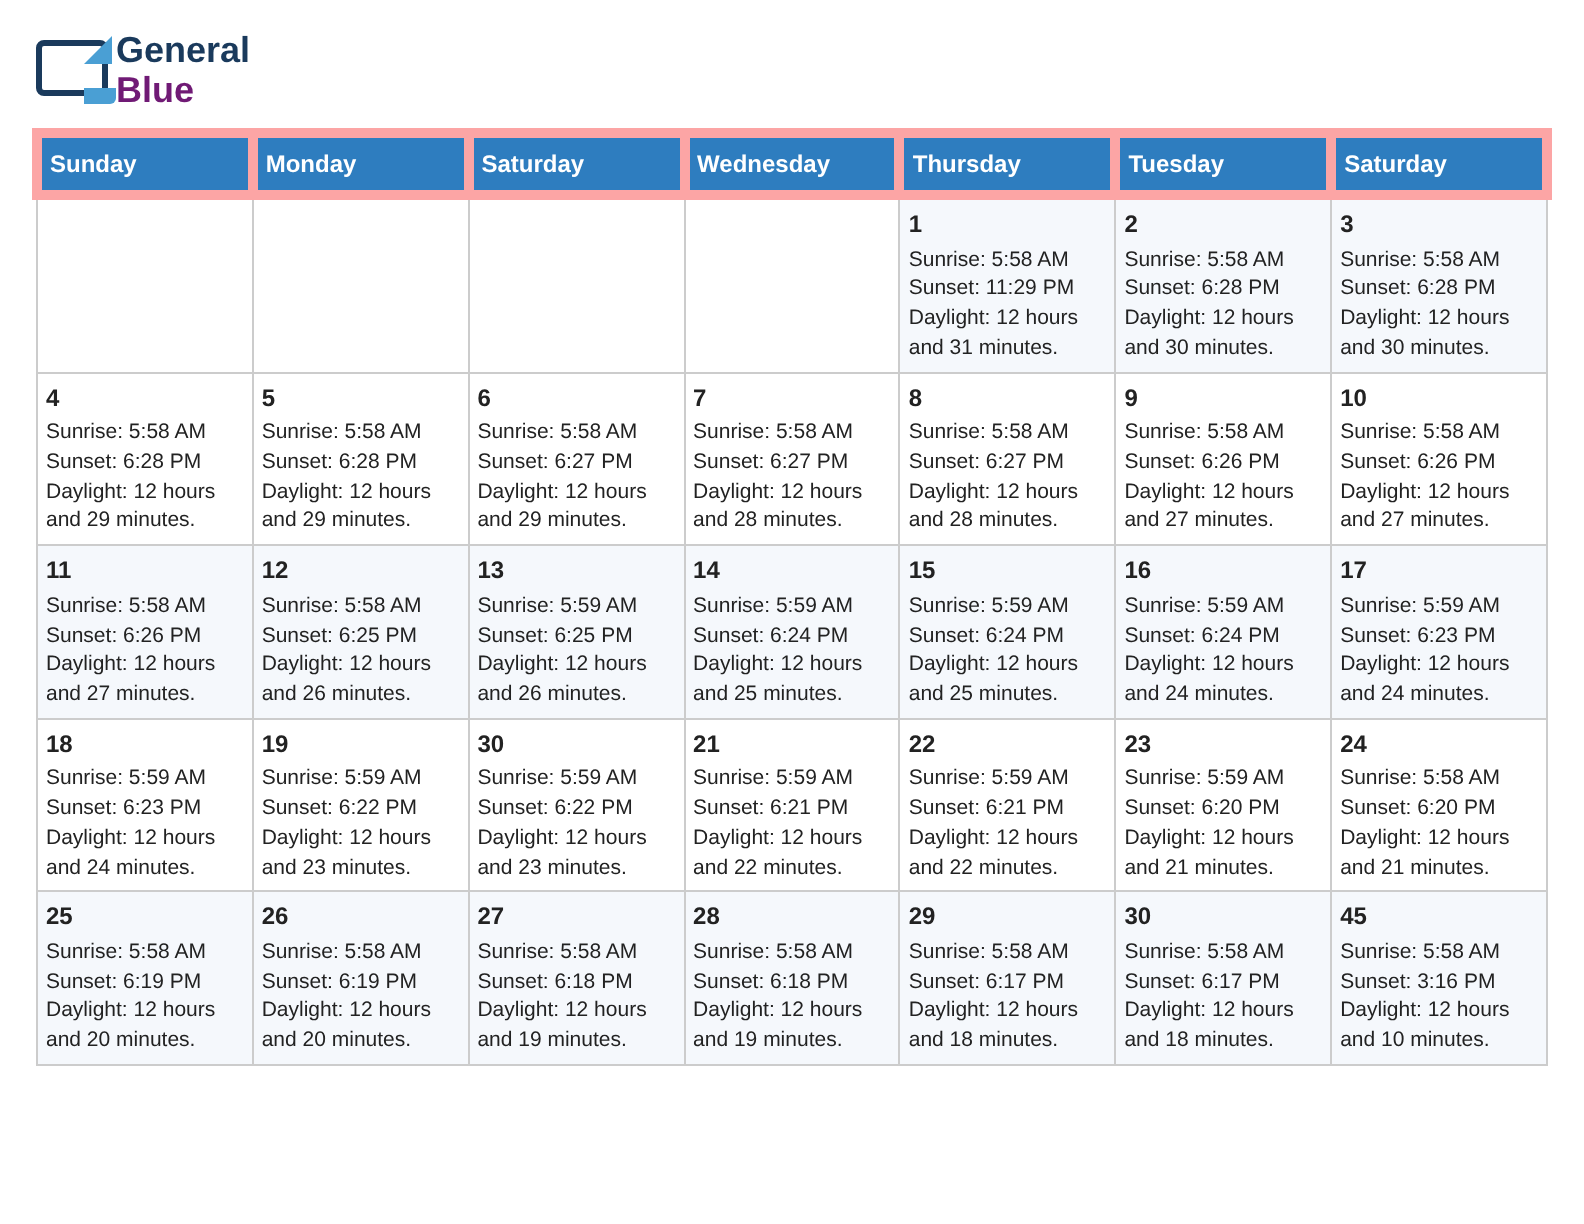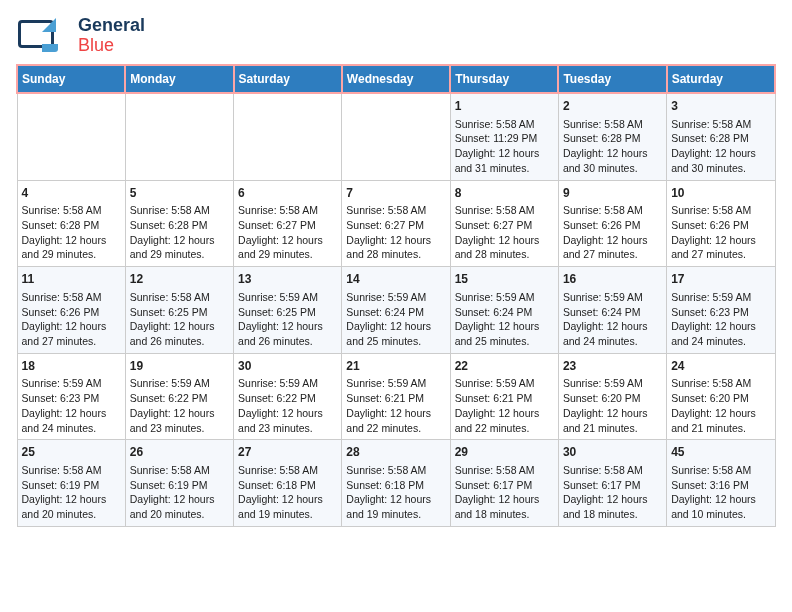--- a/index.html
+++ b/index.html
@@ -37,21 +37,21 @@
       width: 100%;
       border-collapse: collapse;
       font-size: 11px;
     }
     thead tr th {
       background-color: #2e7dbf;
       color: #fff;
       padding: 6px 4px;
       text-align: left;
       font-size: 12px;
-      border: 2px solid #fca5a5;
+      border: 5px solid #fca5a5;
     }
     tbody tr td {
       vertical-align: top;
       padding: 4px 4px;
       border: 1px solid #ccc;
       width: calc(100% / 7);
       min-height: 80px;
       background: #fff;
       font-size: 10.5px;
       color: #222;
@@ -68,29 +68,29 @@
     }
     .empty-cell {
       background: #fff !important;
     }
   </style>
 </head>
 <body>
 
 <div class="header-area">
   <div class="logo">
-    <div style="display:flex;align-items:flex-end;gap:20px;">
+    <div style="display:flex;align-items:flex-end;gap:0;">
       <div style="position:relative;width:42px;height:40px;">
         <div style="position:absolute;top:4px;left:2px;width:36px;height:28px;border:3px solid #1a3a5c;border-radius:4px;background:#fff;"></div>
         <div style="position:absolute;top:2px;right:2px;width:0;height:0;border-left:14px solid transparent;border-bottom:14px solid #4a9fd4;"></div>
         <div style="position:absolute;bottom:4px;right:0px;width:16px;height:8px;background:#4a9fd4;border-radius:0 0 3px 0;"></div>
       </div>
       <div>
         <div style="font-size:18px;font-weight:bold;color:#1a3a5c;line-height:1.1;">General</div>
-        <div style="font-size:18px;font-weight:normal;color:#ef4444;line-height:1.1;">Blue</div>
+        <div style="font-size:18px;font-weight:bold;color:#701a75;line-height:1.1;">Blue</div>
       </div>
     </div>
   </div>
   <div class="title-area">
     <div class="main-title"></div>
     <div class="sub-title"></div>
   </div>
 </div>
 
 <table>

